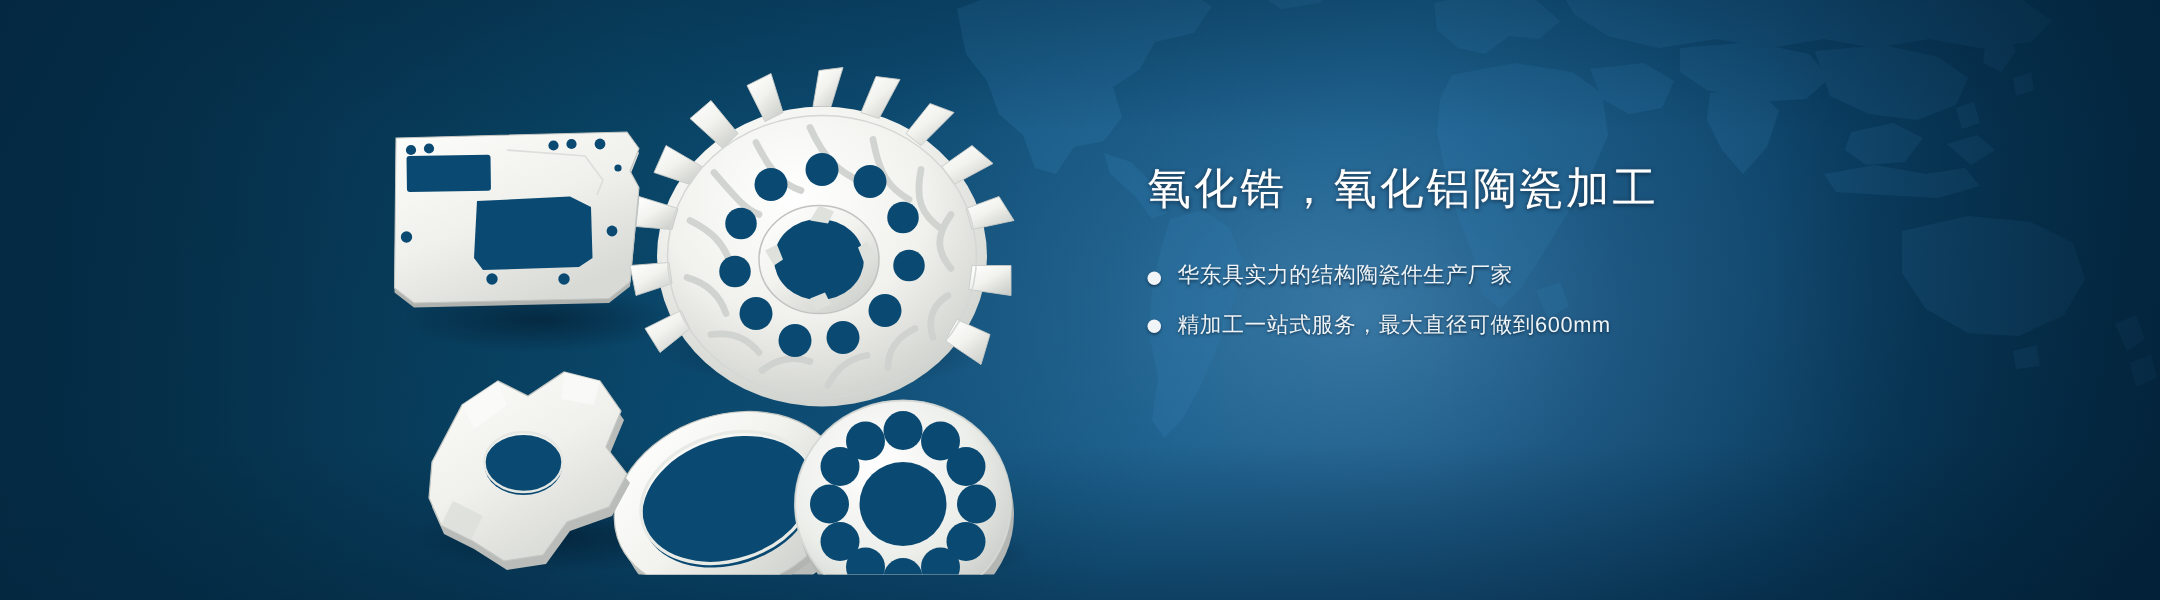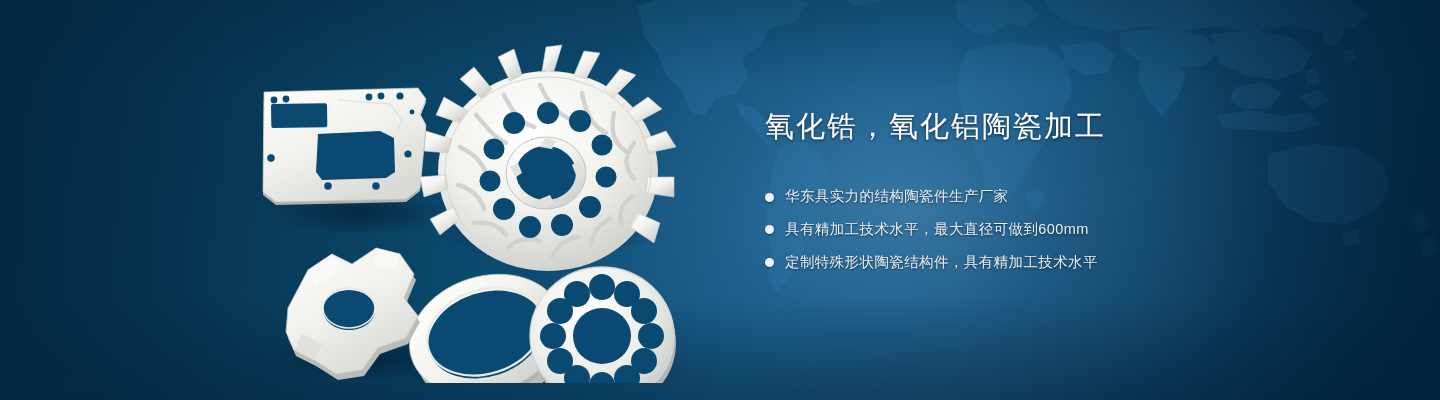--- a/index.html
+++ b/index.html
@@ -76,21 +76,21 @@
     font-size:29px;
     line-height:1.25;
     letter-spacing:2px;
     color:#ffffff;
     font-weight:400;
     text-shadow:0 1px 3px rgba(0,18,36,0.75), 0 0 1px rgba(255,255,255,0.35);
     white-space:nowrap;
   }
   #bullets {
     list-style:none;
-    margin-top:42px;
+    margin-top:30px;
   }
   #bullets li {
     display:flex;
     align-items:center;
     margin-bottom:11px;
     white-space:nowrap;
   }
   .dot {
     flex:0 0 auto;
     width:9px; height:9px;
@@ -340,22 +340,18 @@
 
     <h1 id="headline">氧化锆，氧化铝陶瓷加工</h1>
 
     <ul id="bullets">
       <li>
         <span class="dot"></span>
         <span class="btxt">华东具实力的结构陶瓷件生产厂家</span>
       </li>
       <li>
         <span class="dot"></span>
-        <span class="btxt">具有精加工技术水平，最大直径可做到600mm</span>
-      </li>
-      <li>
-        <span class="dot"></span>
-        <span class="btxt">定制特殊形状陶瓷结构件，具有精加工技术水平</span>
+        <span class="btxt">精加工一站式服务，最大直径可做到600mm</span>
       </li>
     </ul>
 
   </div>
 </div>
 
 </body></html>

